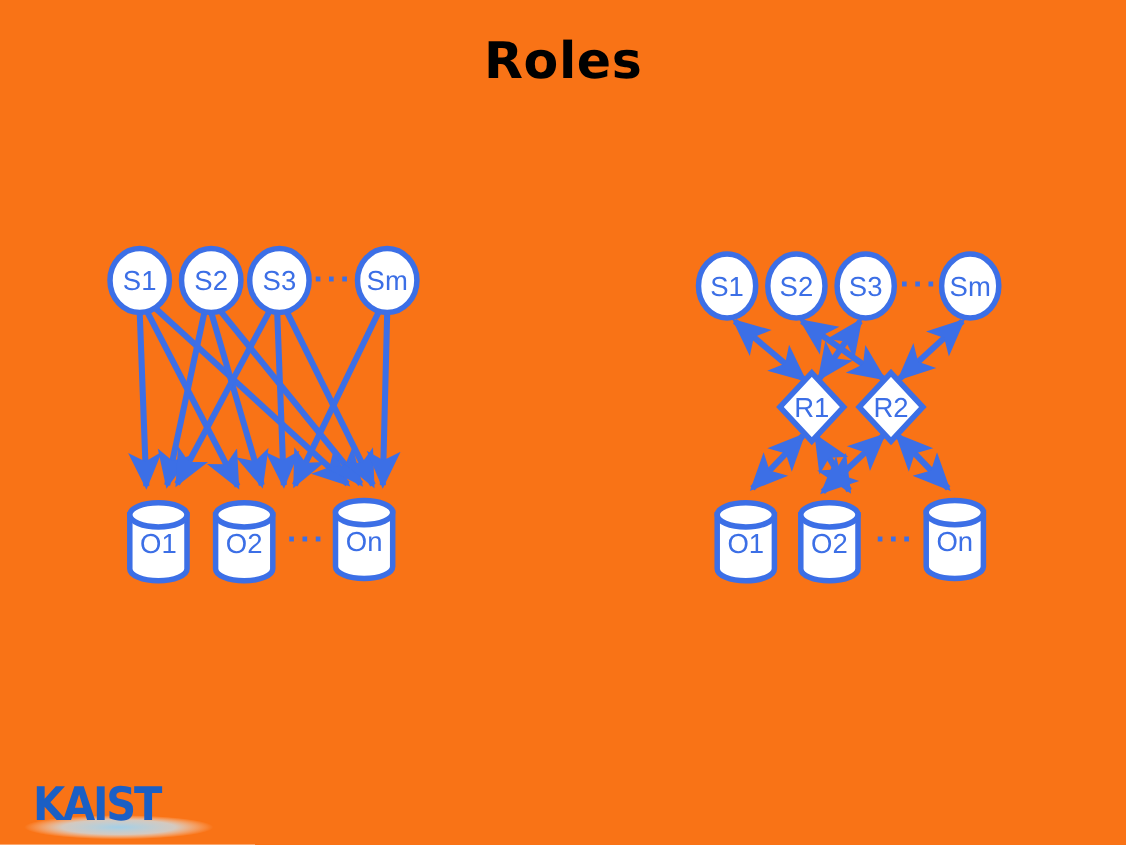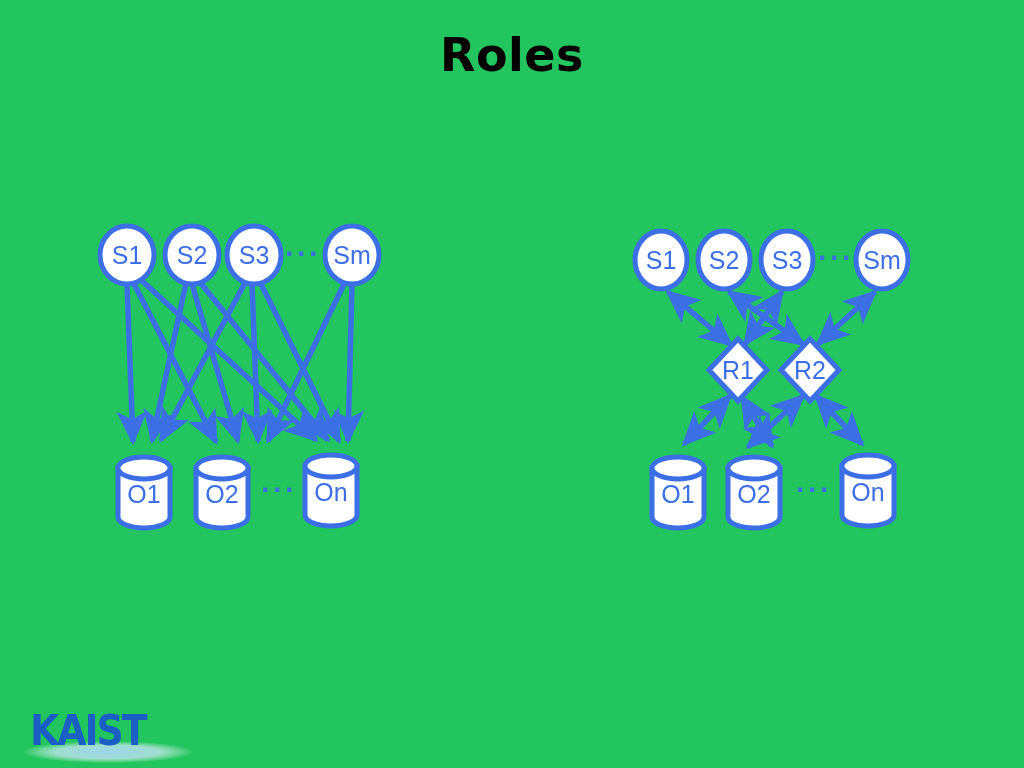--- a/index.html
+++ b/index.html
@@ -13,21 +13,21 @@
     height: 768px;
     position: relative;
     overflow: hidden;
     font-family: "Liberation Sans", sans-serif;
   }
   #slide {
     position: absolute;
     left: 0; top: 0;
     width: 1024px;
     height: 768px;
-    background: #22c55e;
+    background: #f97316;
   }
   #slide-title {
     position: absolute;
     left: 0;
     top: 30px;
     width: 1024px;
     text-align: center;
     font-family: "DejaVu Sans", "Liberation Sans", sans-serif;
     font-weight: bold;
     font-size: 46px;

